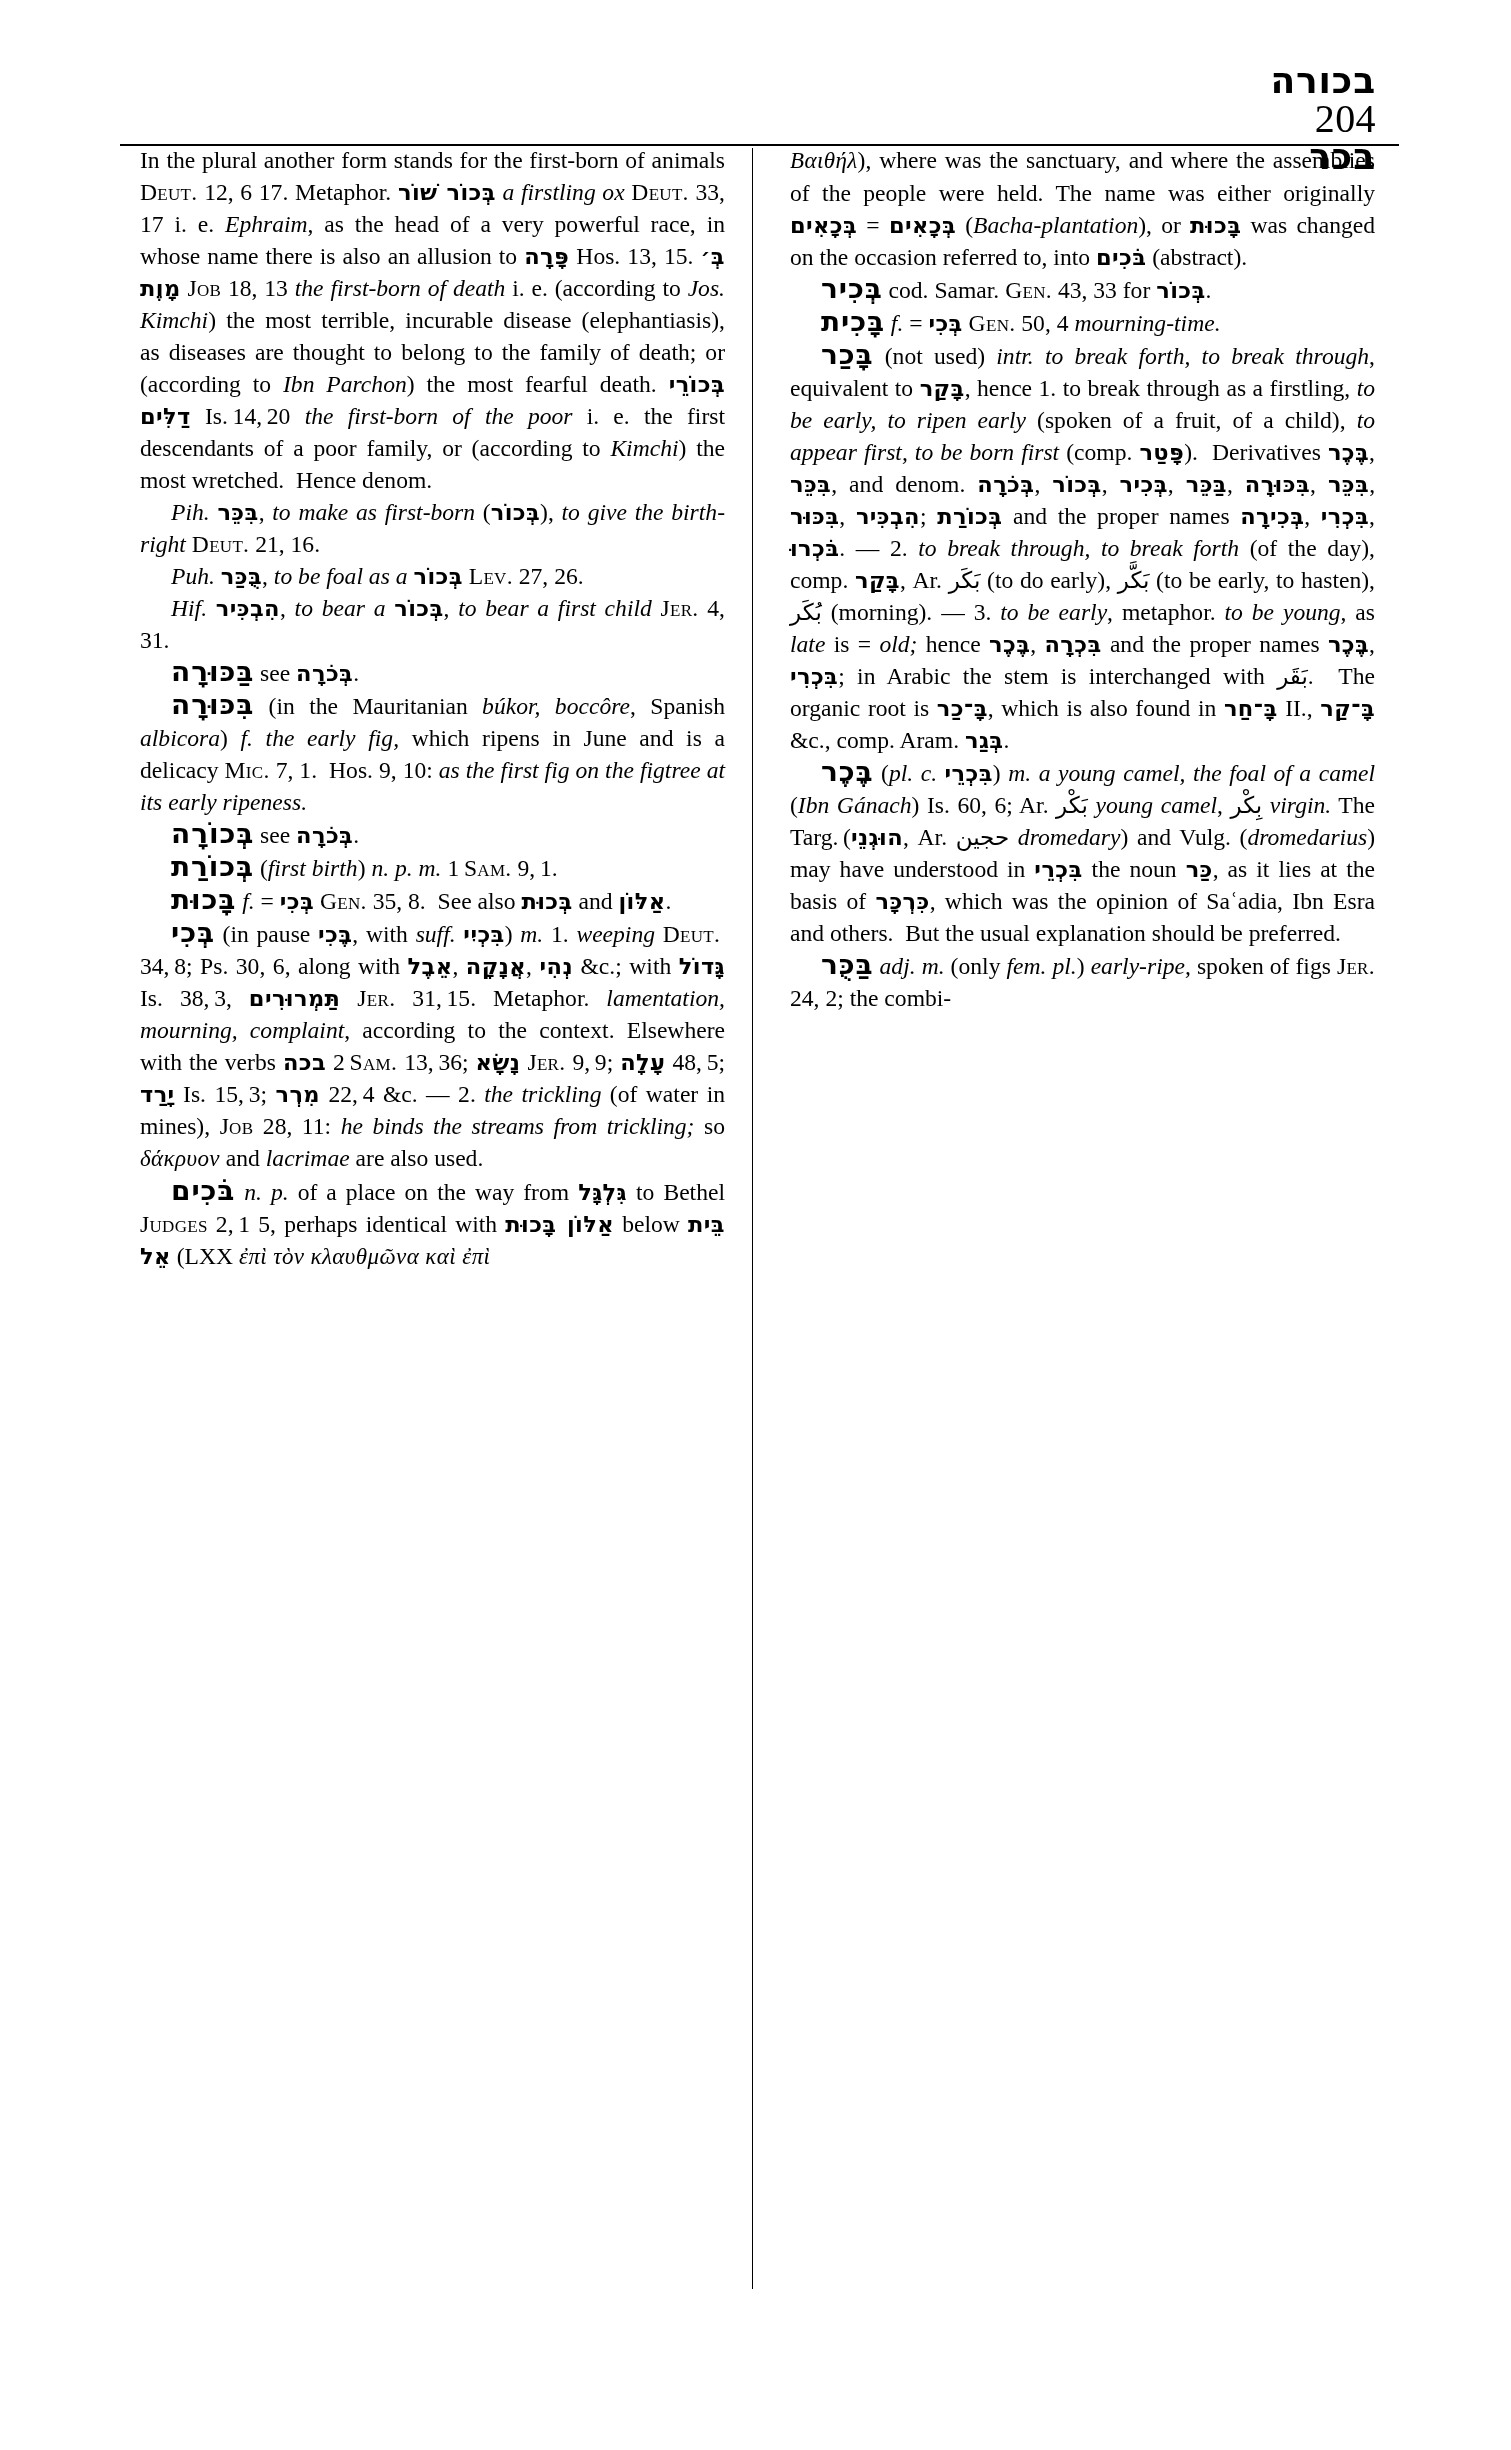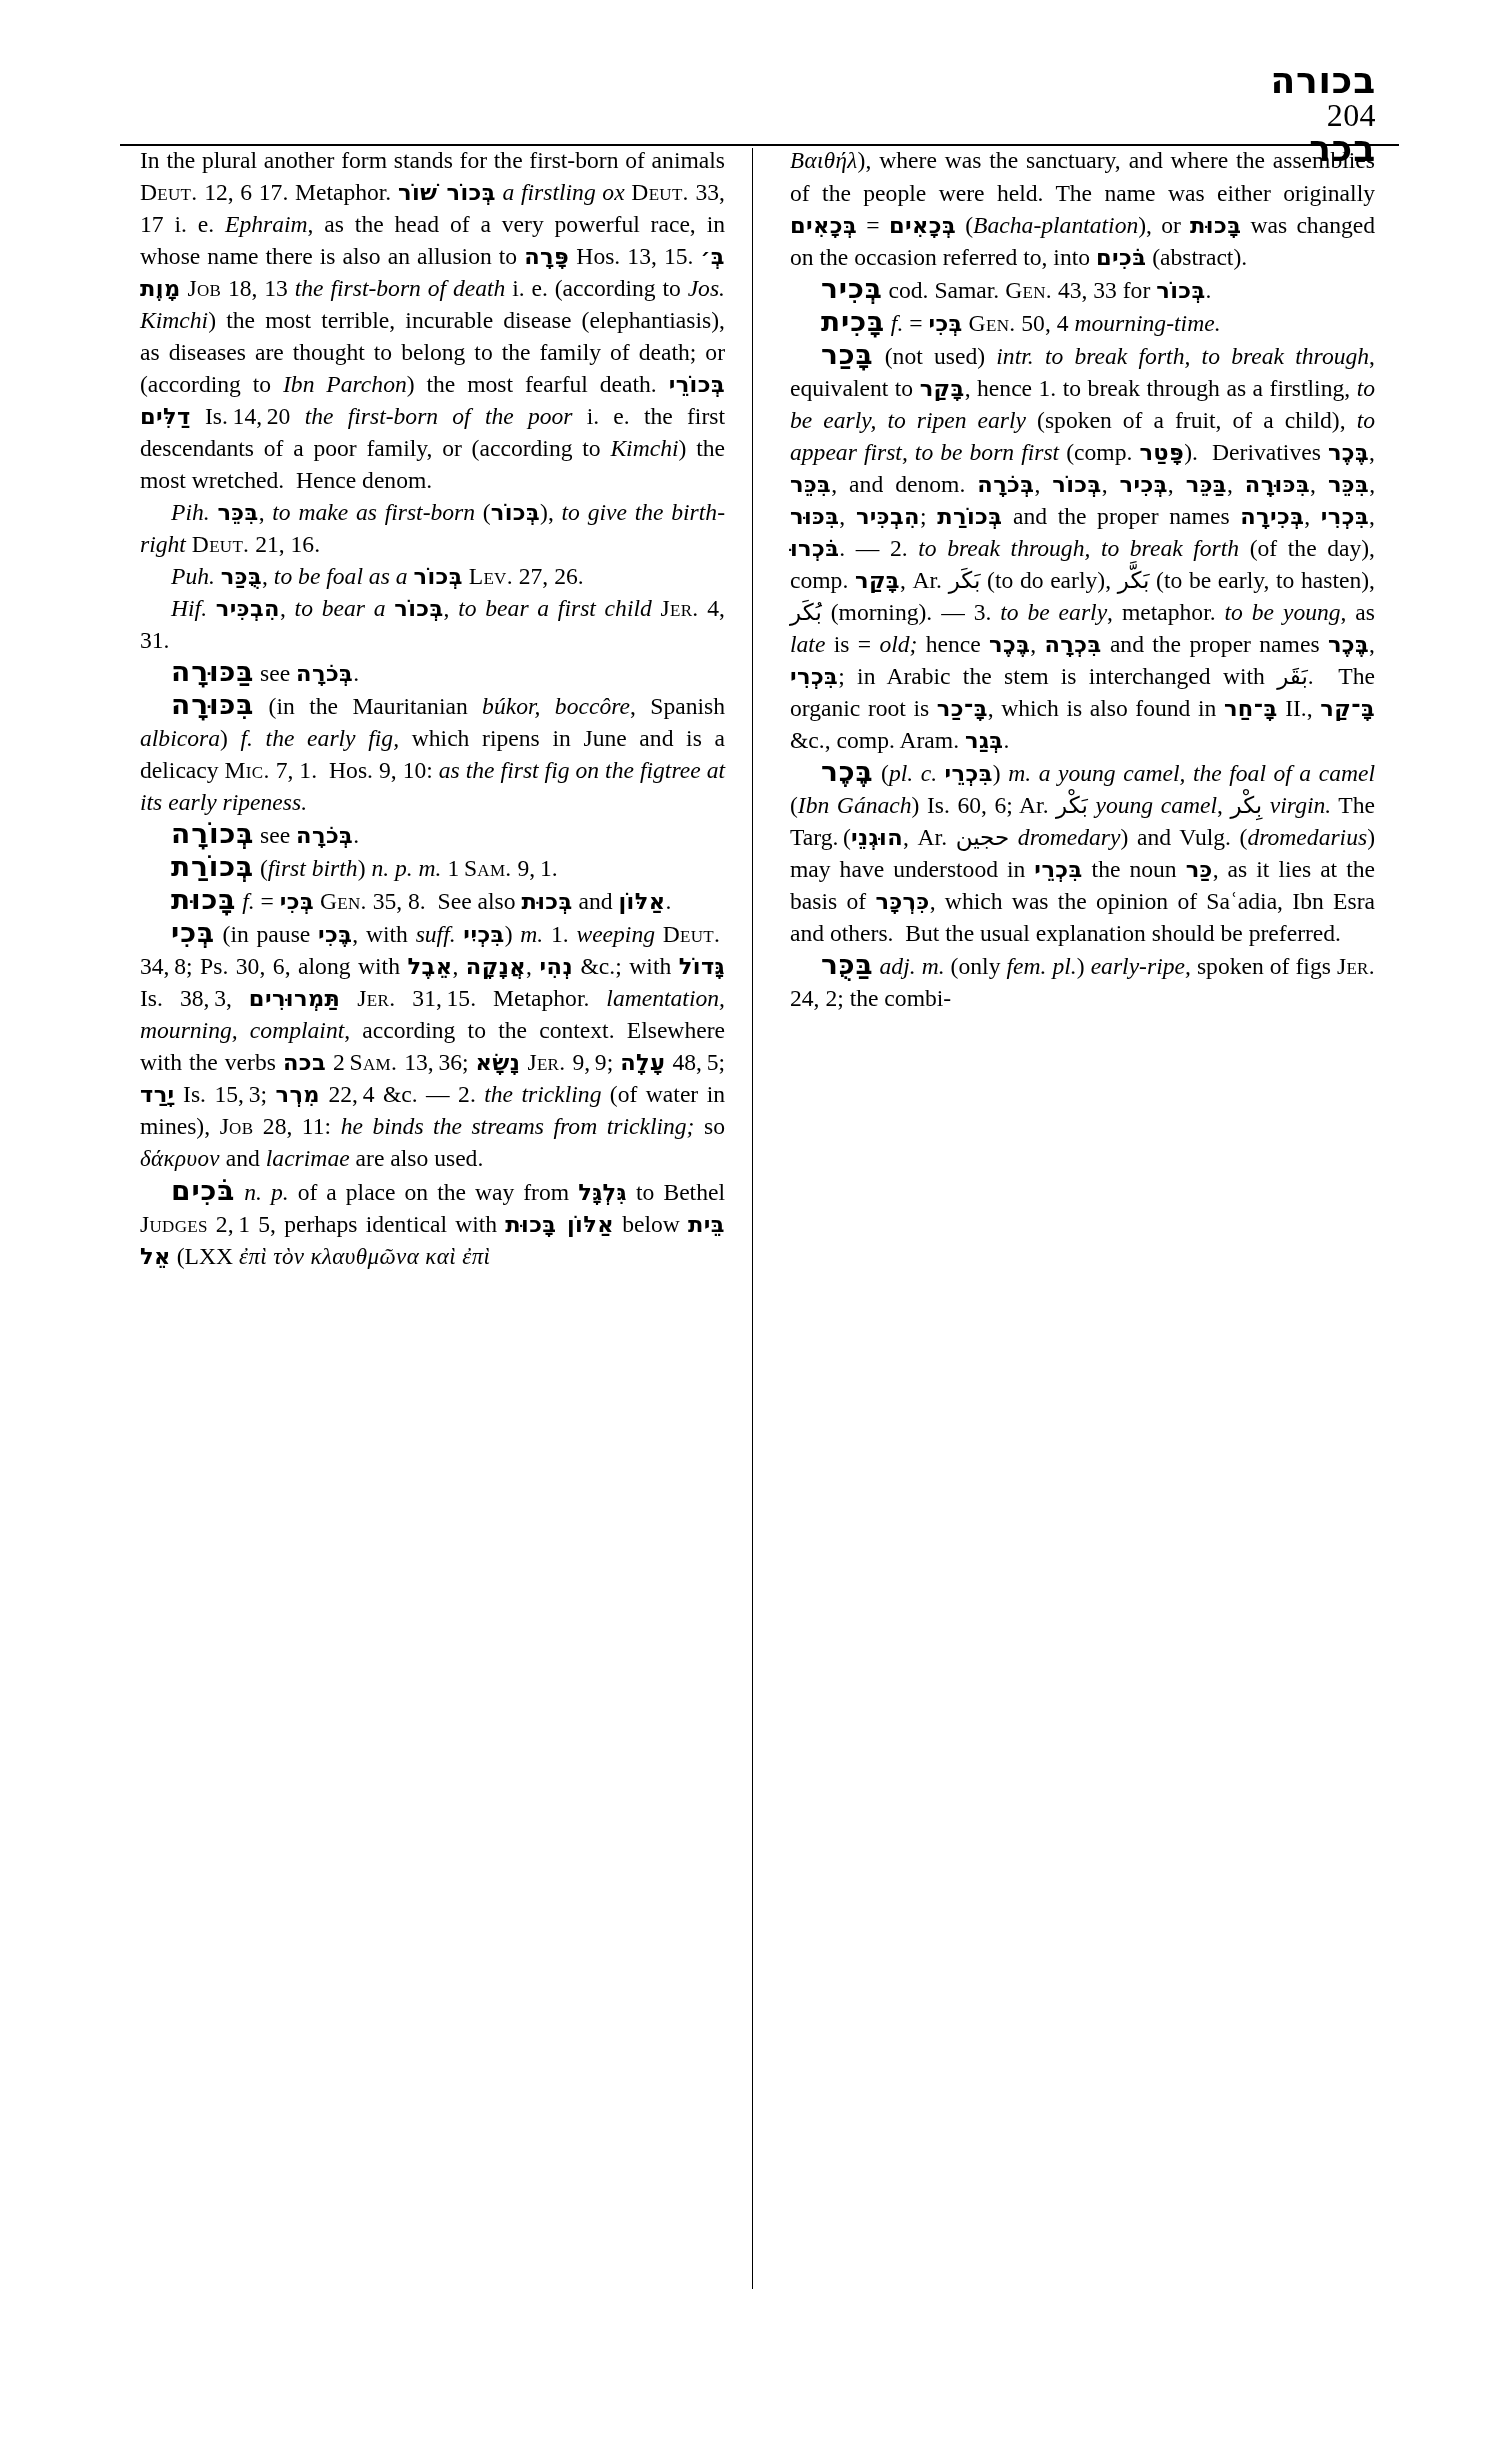--- a/index.html
+++ b/index.html
@@ -39,21 +39,21 @@
     font-family: "DejaVu Sans", sans-serif;
     font-size: 36px;
     font-weight: 700;
     line-height: 1;
     direction: rtl;
     letter-spacing: 0.9px;
   }
   .runhead .rh-left  { margin-left: 117px; }
   .runhead .rh-right { }
   .runhead .rh-page {
-    font-size: 32px;
+    font-size: 40px;
     font-weight: 400;
     line-height: 1;
     letter-spacing: 0.4px;
   }
 
   .rule {
     position: absolute;
     left: 120px;
     top: 144px;
     width: 1279px;

